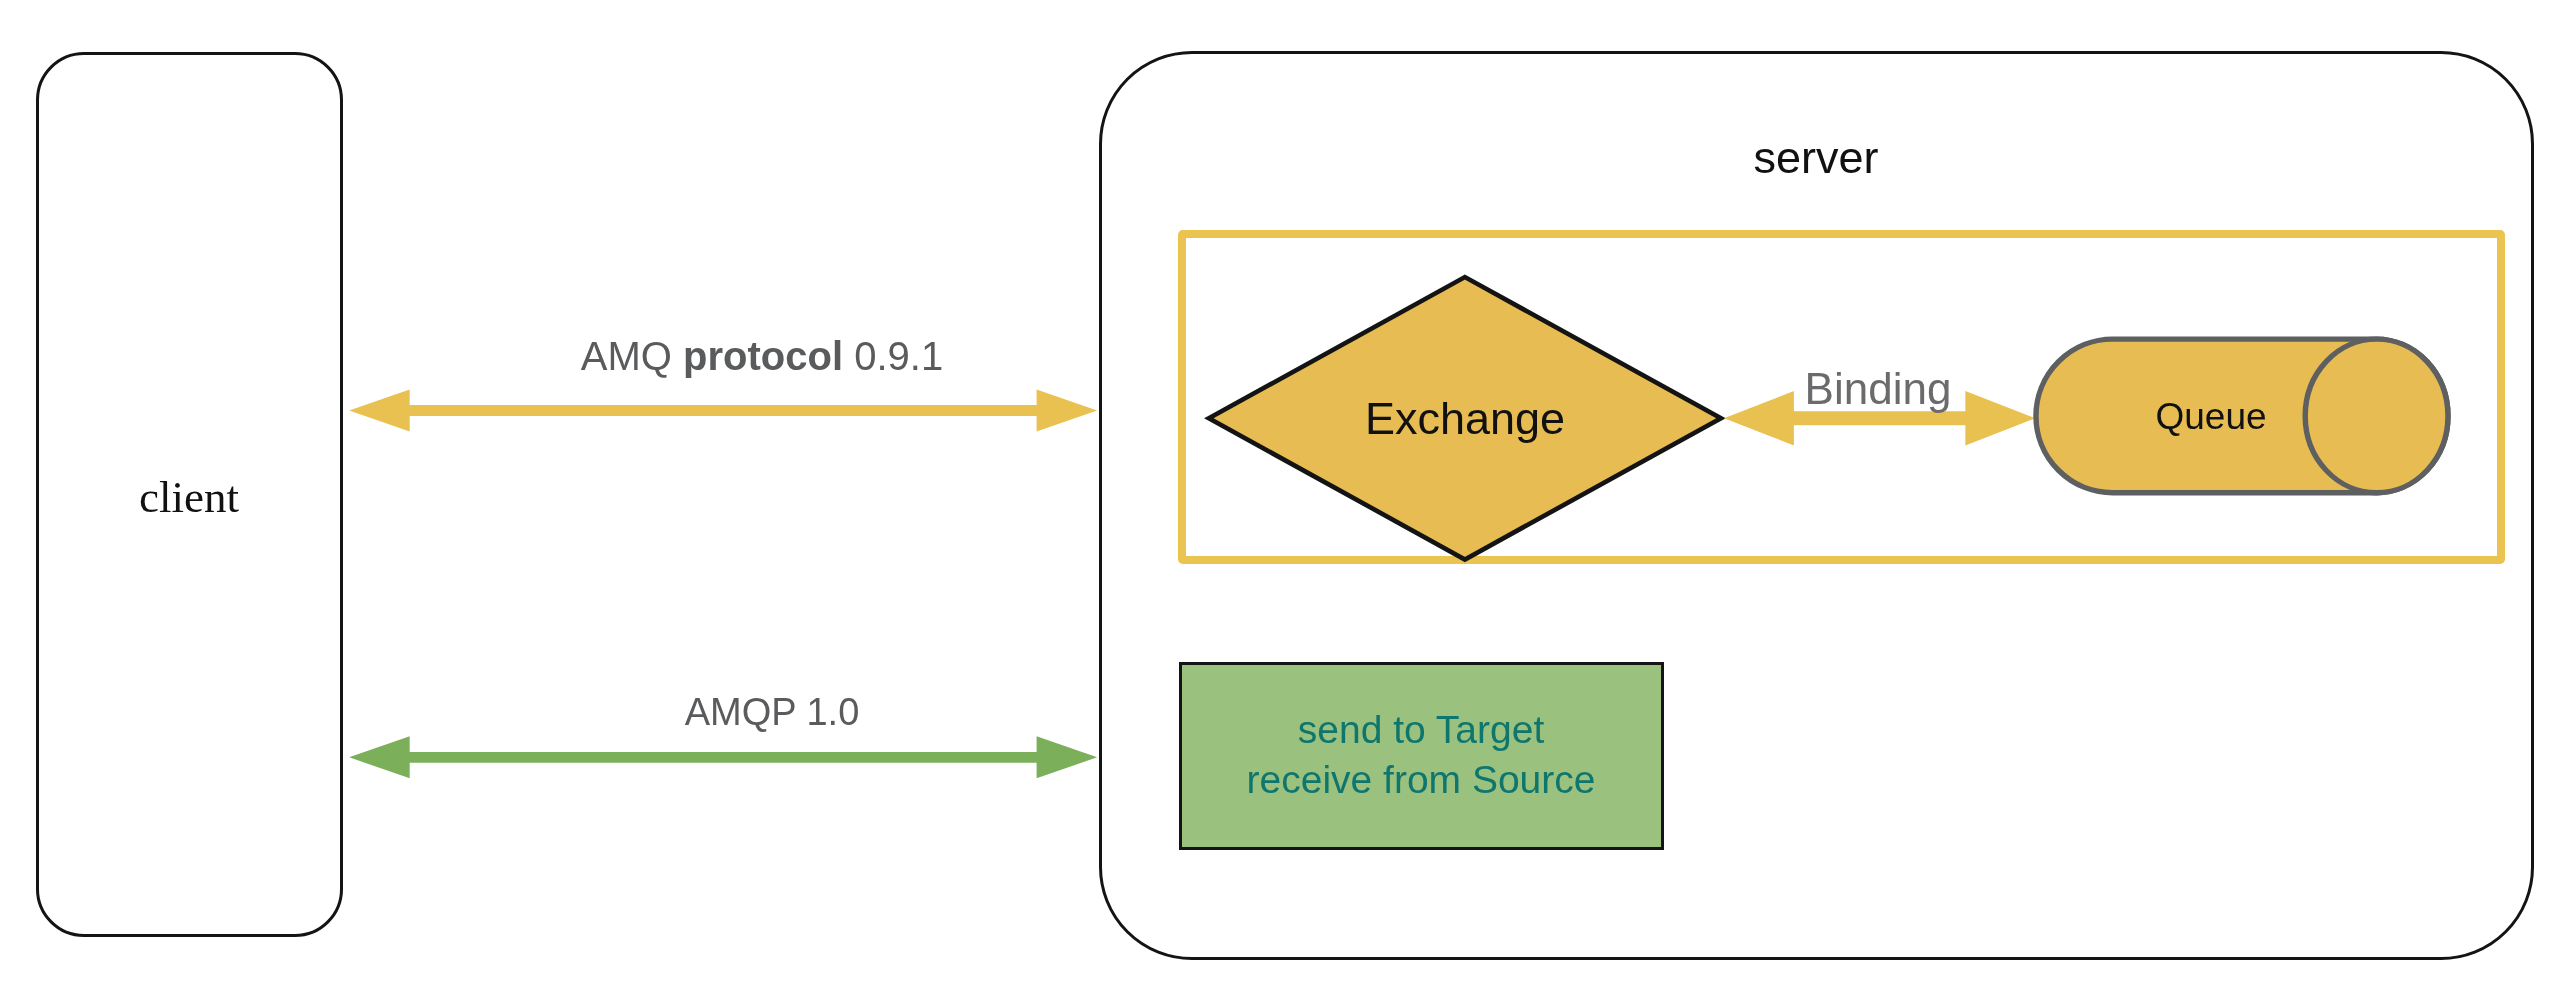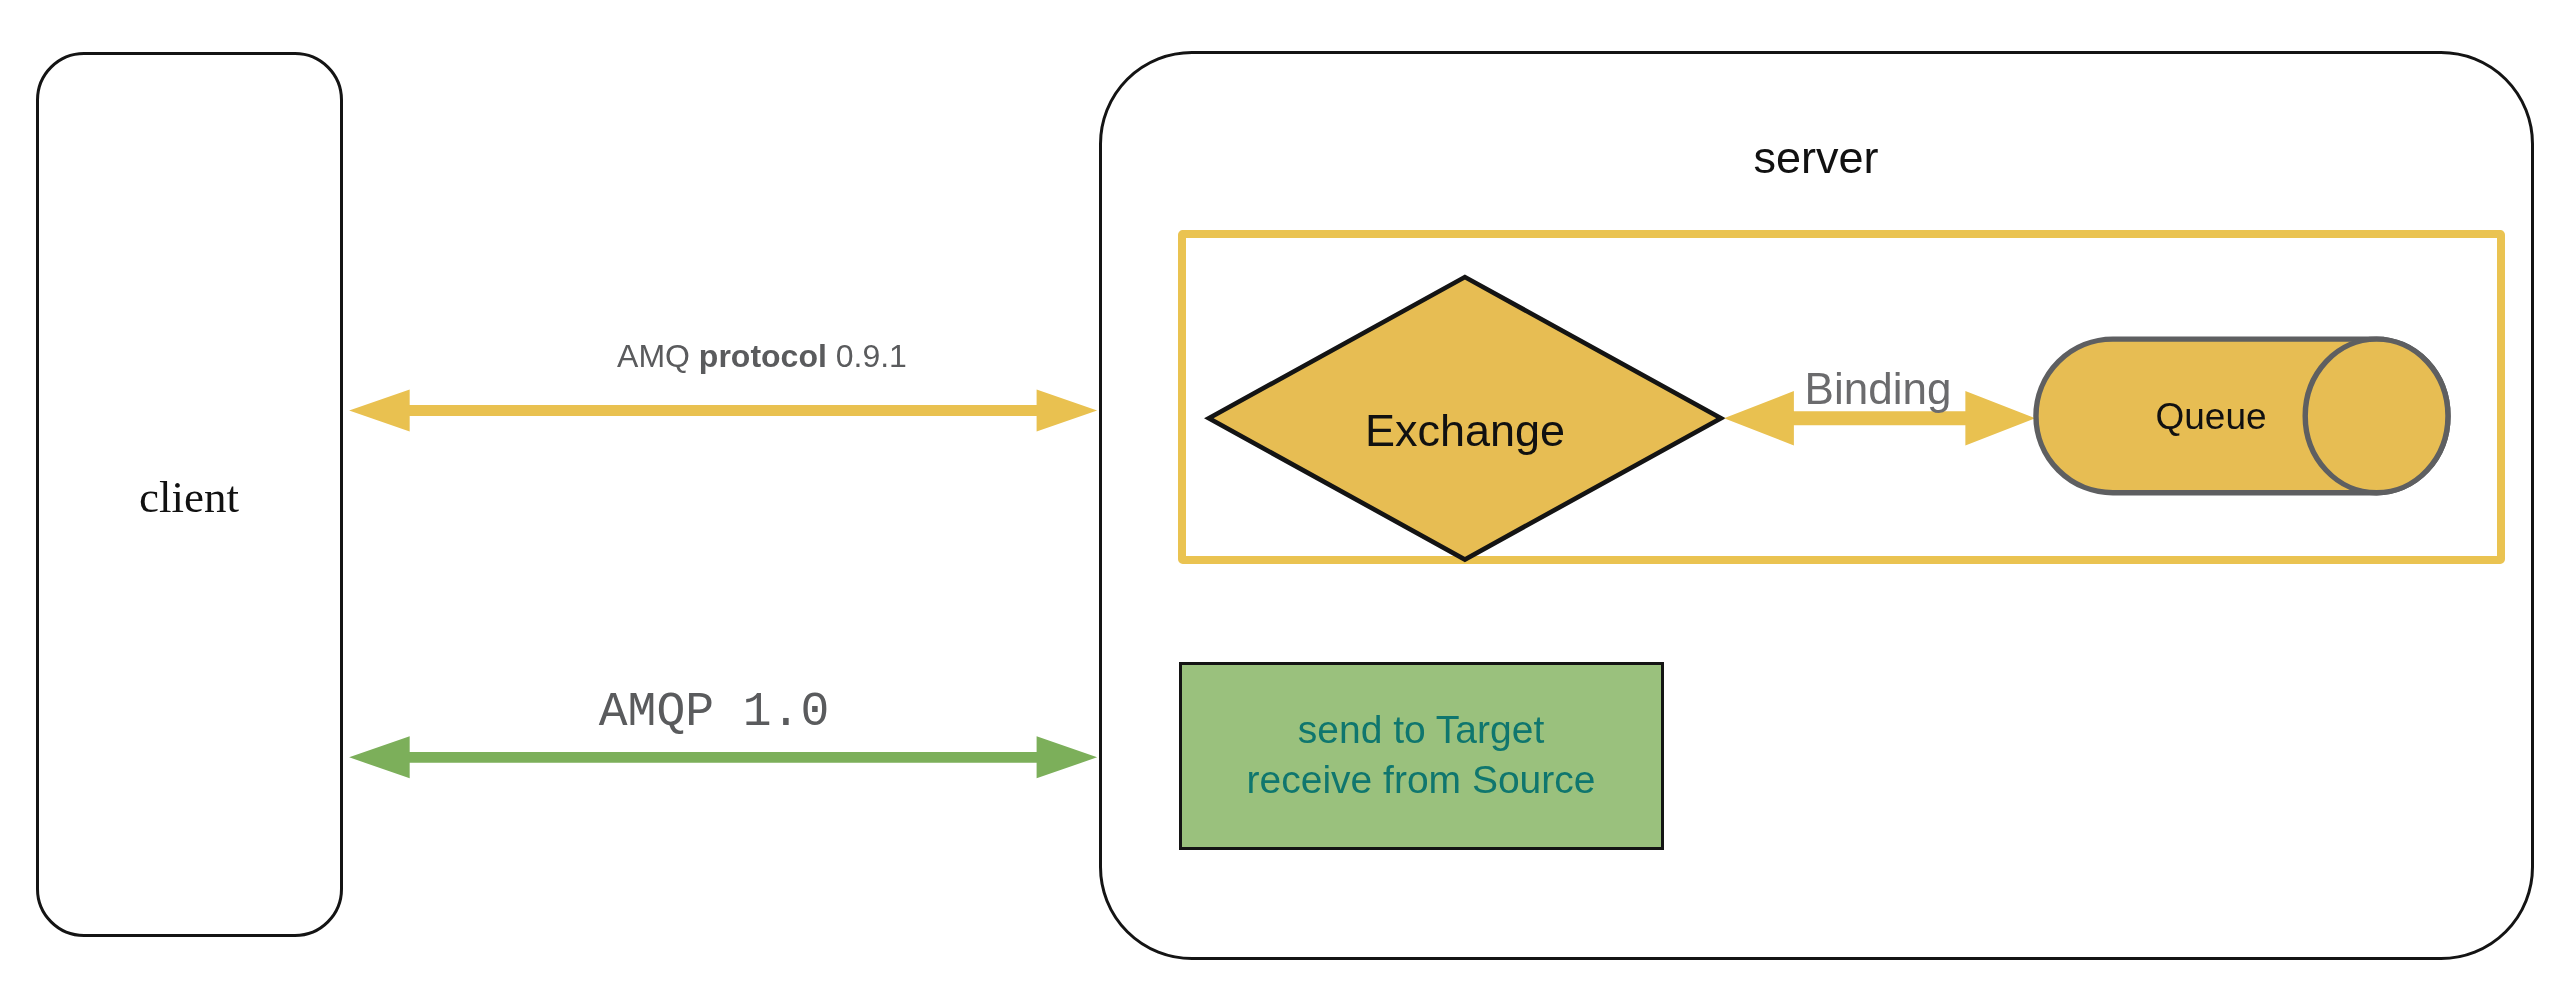--- a/index.html
+++ b/index.html
@@ -50,25 +50,25 @@
     position: absolute;
     transform: translate(-50%, -50%);
     white-space: nowrap;
     color: #111111;
     z-index: 5;
   }
   .label .bold { font-weight: 700; }
   .lbl-client  { left: 189px;  top: 497px;  font-size: 45px; font-family: Liberation Serif, serif; }
   .lbl-server  { left: 1816px; top: 158px;  font-size: 45px; }
   .lbl-model   { left: 1844px; top: 295px;  font-size: 47px; }
-  .lbl-exchange{ left: 1465px; top: 419px;  font-size: 45px; margin-top: 12px; }
+  .lbl-exchange{ left: 1465px; top: 419px;  font-size: 45px; }
   .lbl-queue   { left: 2211px; top: 417px;  font-size: 37px; }
   .lbl-binding { left: 1878px; top: 389px;  font-size: 44px; color: #6B6B6D; }
-  .lbl-amq-protocol { left: 762px; top: 356px; font-size: 32px; color: #5A5B5D; }
-  .lbl-amqp    { left: 714px;  top: 712px;  font-size: 48px; color: #5A5B5D; font-family: Liberation Mono, monospace; }
+  .lbl-amq-protocol { left: 762px; top: 356px; font-size: 40px; color: #5A5B5D; }
+  .lbl-amqp    { left: 772px;  top: 712px;  font-size: 38px; color: #5A5B5D; }
   .green-text {
     position: absolute;
     left: 1421px; top: 755px;
     transform: translate(-50%, -50%);
     text-align: center;
     font-size: 39px;
     line-height: 50px;
     color: #0f766e;
     white-space: nowrap;
     z-index: 5;

